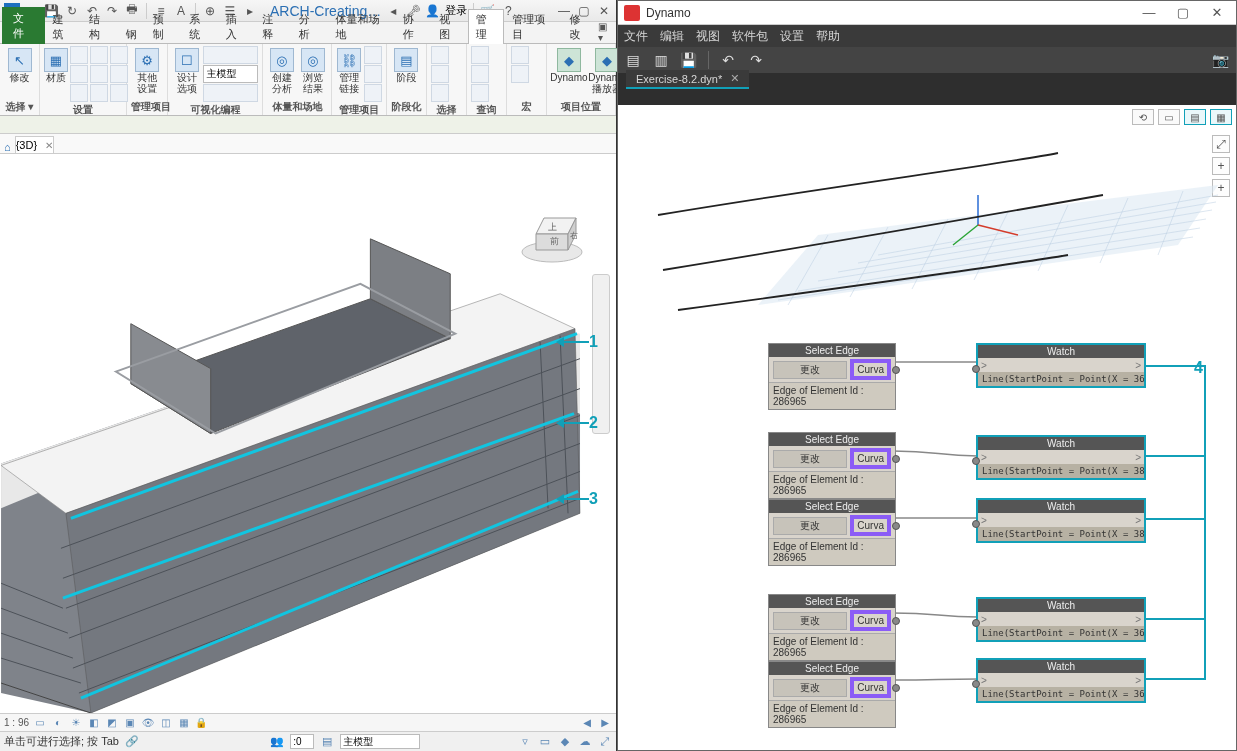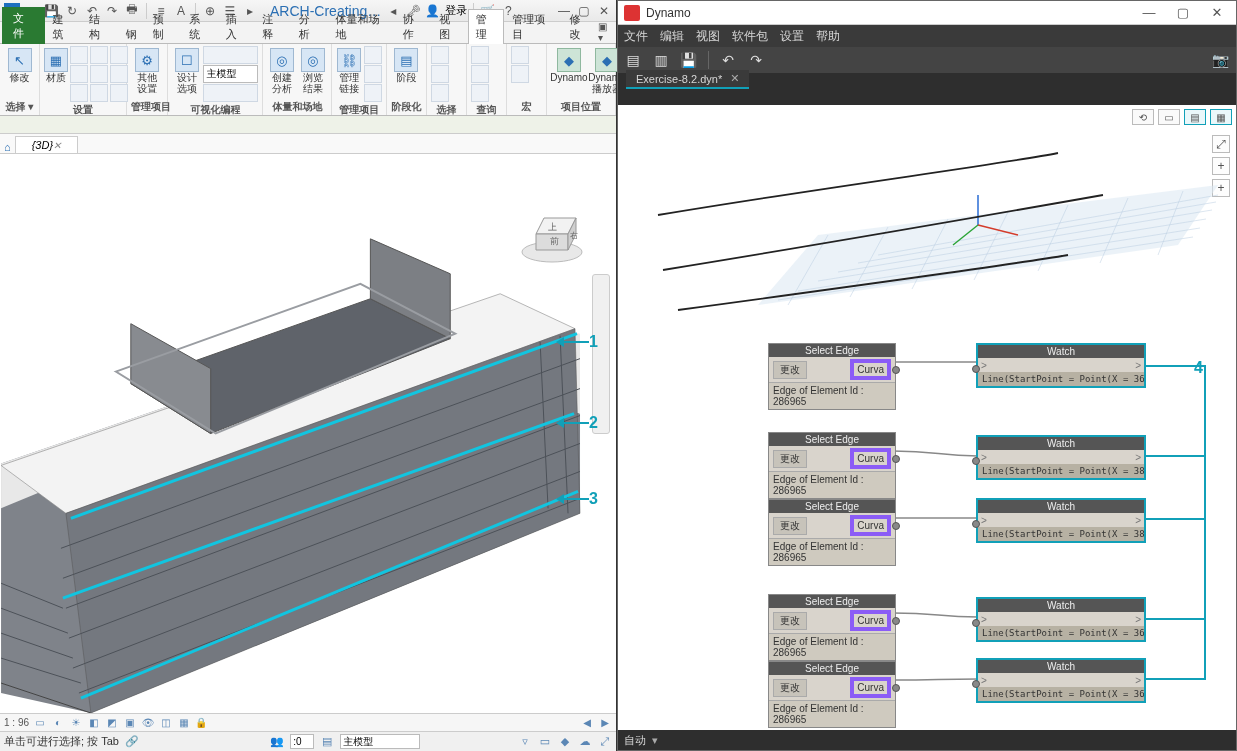--- a/index.html
+++ b/index.html
@@ -101,21 +101,21 @@
 
   .options-bar {
     height:18px;background:#eef2e8;border-bottom:1px solid #ccc;
     display:flex;align-items:center;padding:0 6px;font-size:11px;color:#333;gap:4px;
   }
 
   .view-tabs {
     height:20px;background:#f9f9f9;border-bottom:1px solid #ccc;display:flex;align-items:flex-end;padding:0 4px;
   }
   .view-tab {
-    background:#fff;border:1px solid #ccc;border-bottom:none;padding:2px 16px;font-size:11px;display:flex;align-items:center;gap:0;font-style:italic;
+    background:#fff;border:1px solid #ccc;border-bottom:none;padding:2px 0;font-size:11px;display:flex;align-items:center;gap:8px;
   }
   .view-tab .close { font-size:10px;color:#888;cursor:pointer; }
 
   .viewport {
     flex:1;position:relative;background:#fff;overflow:hidden;
   }
   .viewcube {
     position:absolute;top:40px;right:28px;width:72px;height:72px;
   }
   .navbar {
@@ -203,21 +203,21 @@
     font-size:10px;color:#333;
   }
   .node .node-title {
     background:#555;color:#eee;font-size:10px;text-align:center;padding:1px 6px;
   }
   .node .node-row {
     display:flex;align-items:center;justify-content:space-between;
     padding:2px 4px;gap:2px;
   }
   .node .node-btn {
-    background:#c7c3ba;border:1px solid #aaa;padding:1px 6px;font-size:10px;cursor:pointer;
+    background:#c7c3ba;border:1px solid #aaa;padding:1px 26px;font-size:10px;cursor:pointer;
   }
   .node .out-tag { font-size:10px;color:#333;border:4px solid #8b5cf6;background:#d9d4cc;padding:1px 3px; }
   .node .node-foot {
     background:#cfcabf;font-size:10px;padding:2px 4px;color:#333;border-top:1px solid #aaa;
   }
   .watch {
     position:absolute;border:2px solid #11a0b8;background:#d9d4cc;font-size:10px;color:#333;
   }
   .watch .node-title { background:#555;color:#eee;text-align:center;padding:1px 6px; }
   .watch .pad { height:14px;display:flex;align-items:center;justify-content:space-between;padding:0 3px;color:#777; }
@@ -729,17 +729,13 @@
 
     <div class="annot-4-line" style="left:528px;top:260px;width:60px;height:2px;"></div>
     <div class="annot-4-line" style="left:528px;top:350px;width:60px;height:2px;"></div>
     <div class="annot-4-line" style="left:528px;top:413px;width:60px;height:2px;"></div>
     <div class="annot-4-line" style="left:528px;top:513px;width:60px;height:2px;"></div>
     <div class="annot-4-line" style="left:528px;top:573px;width:60px;height:2px;"></div>
     <div class="annot-4-line" style="left:586px;top:260px;width:2px;height:315px;"></div>
     <div class="annot-4" style="left:576px;top:254px;">4</div>
   </div>
 
-  <div class="dyn-status">
-    <span>自动</span>
-    <span style="color:#aaa;cursor:pointer;">▾</span>
-  </div>
 </div>
 
 </body></html>

